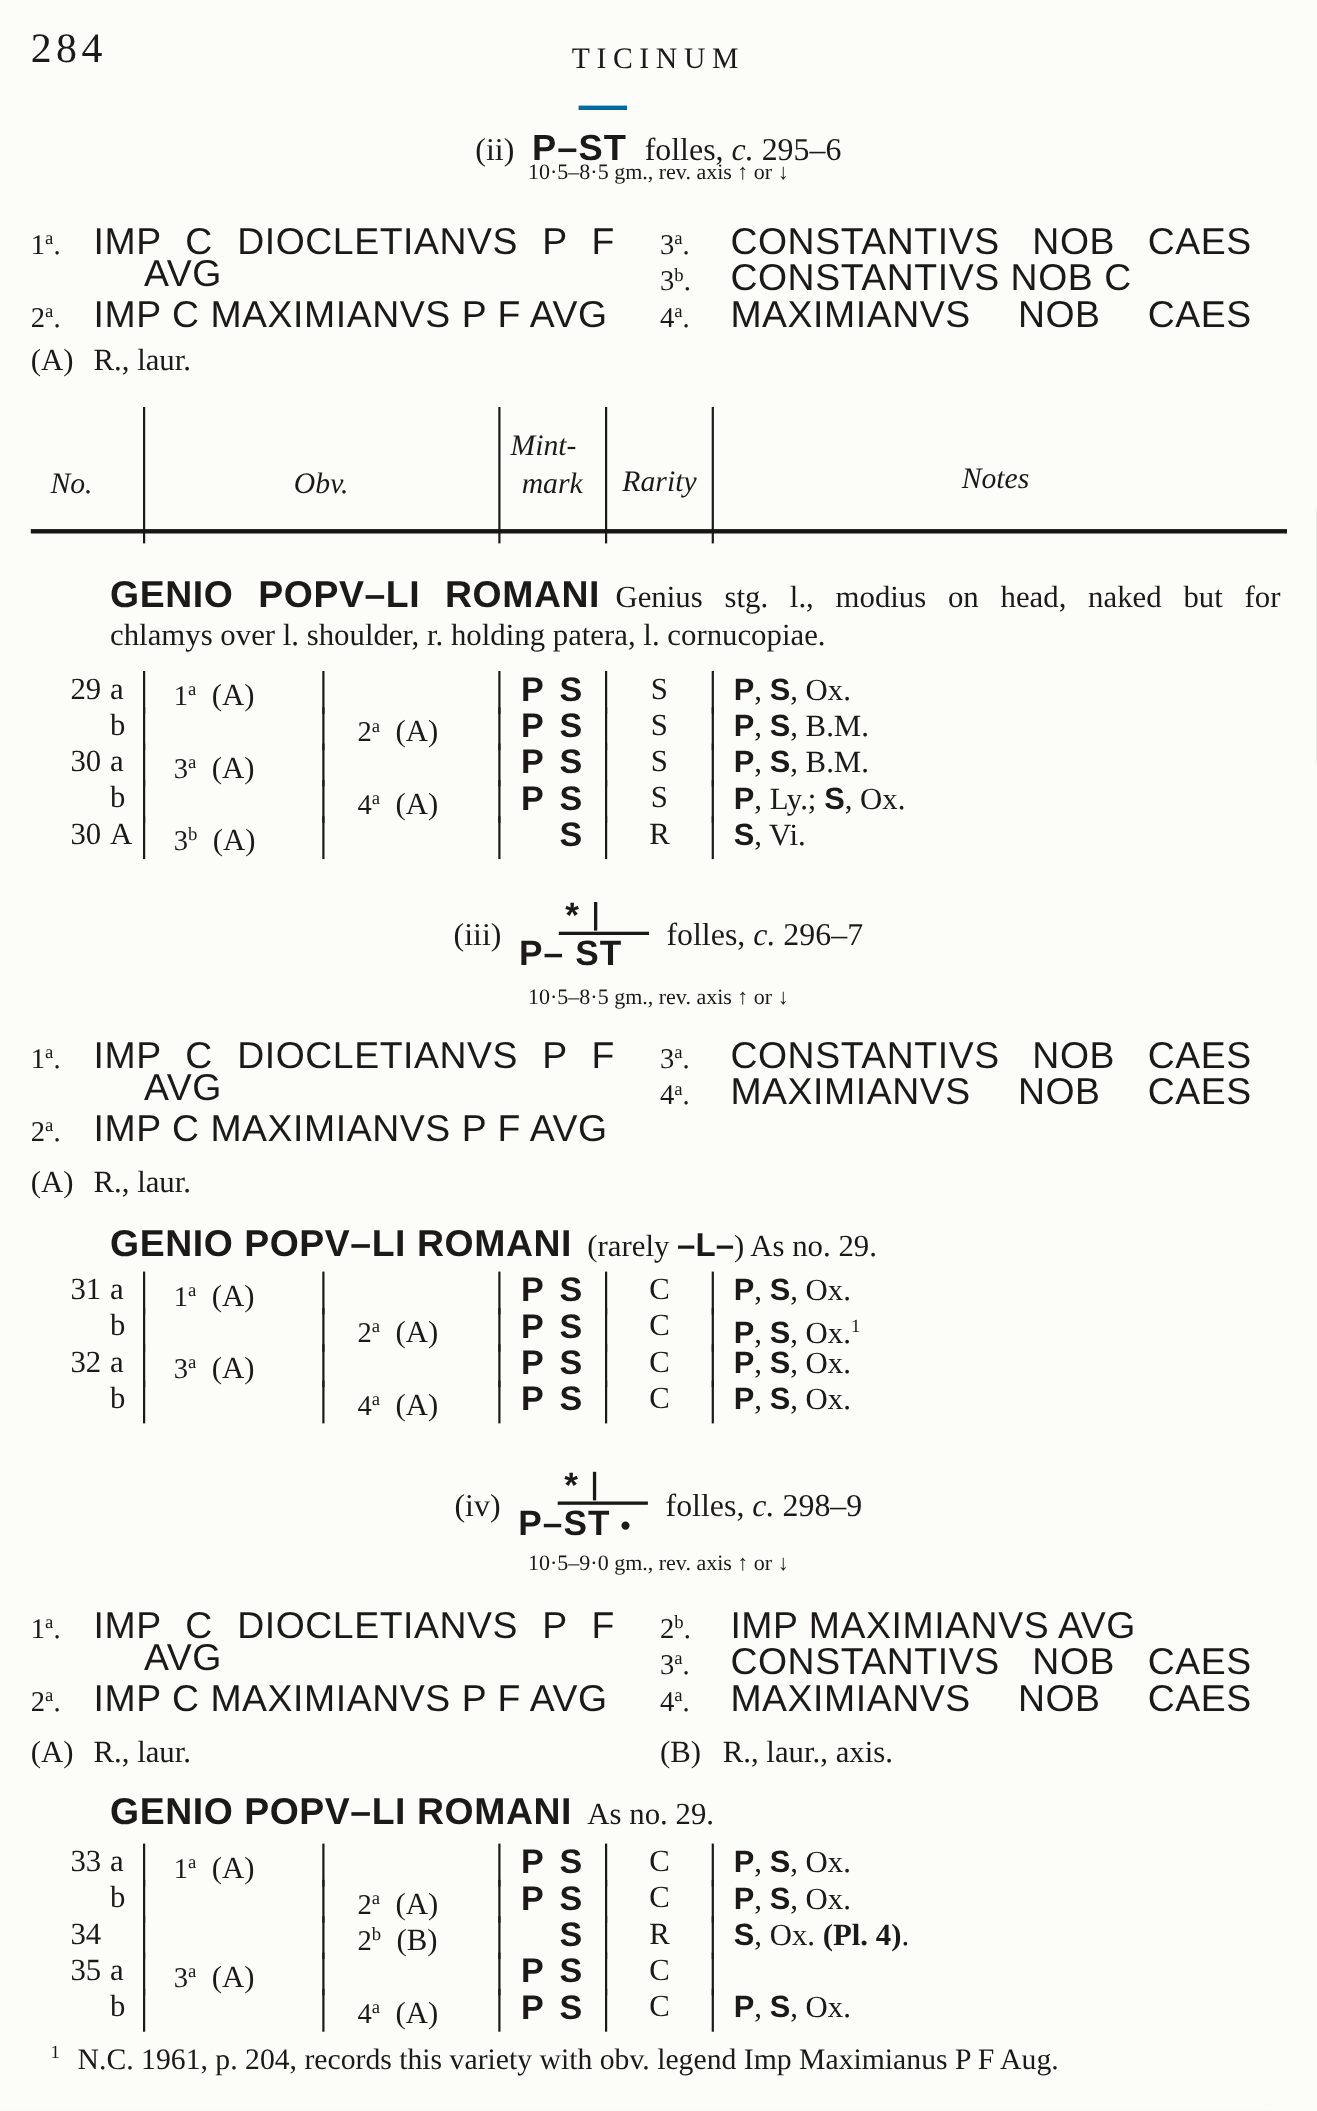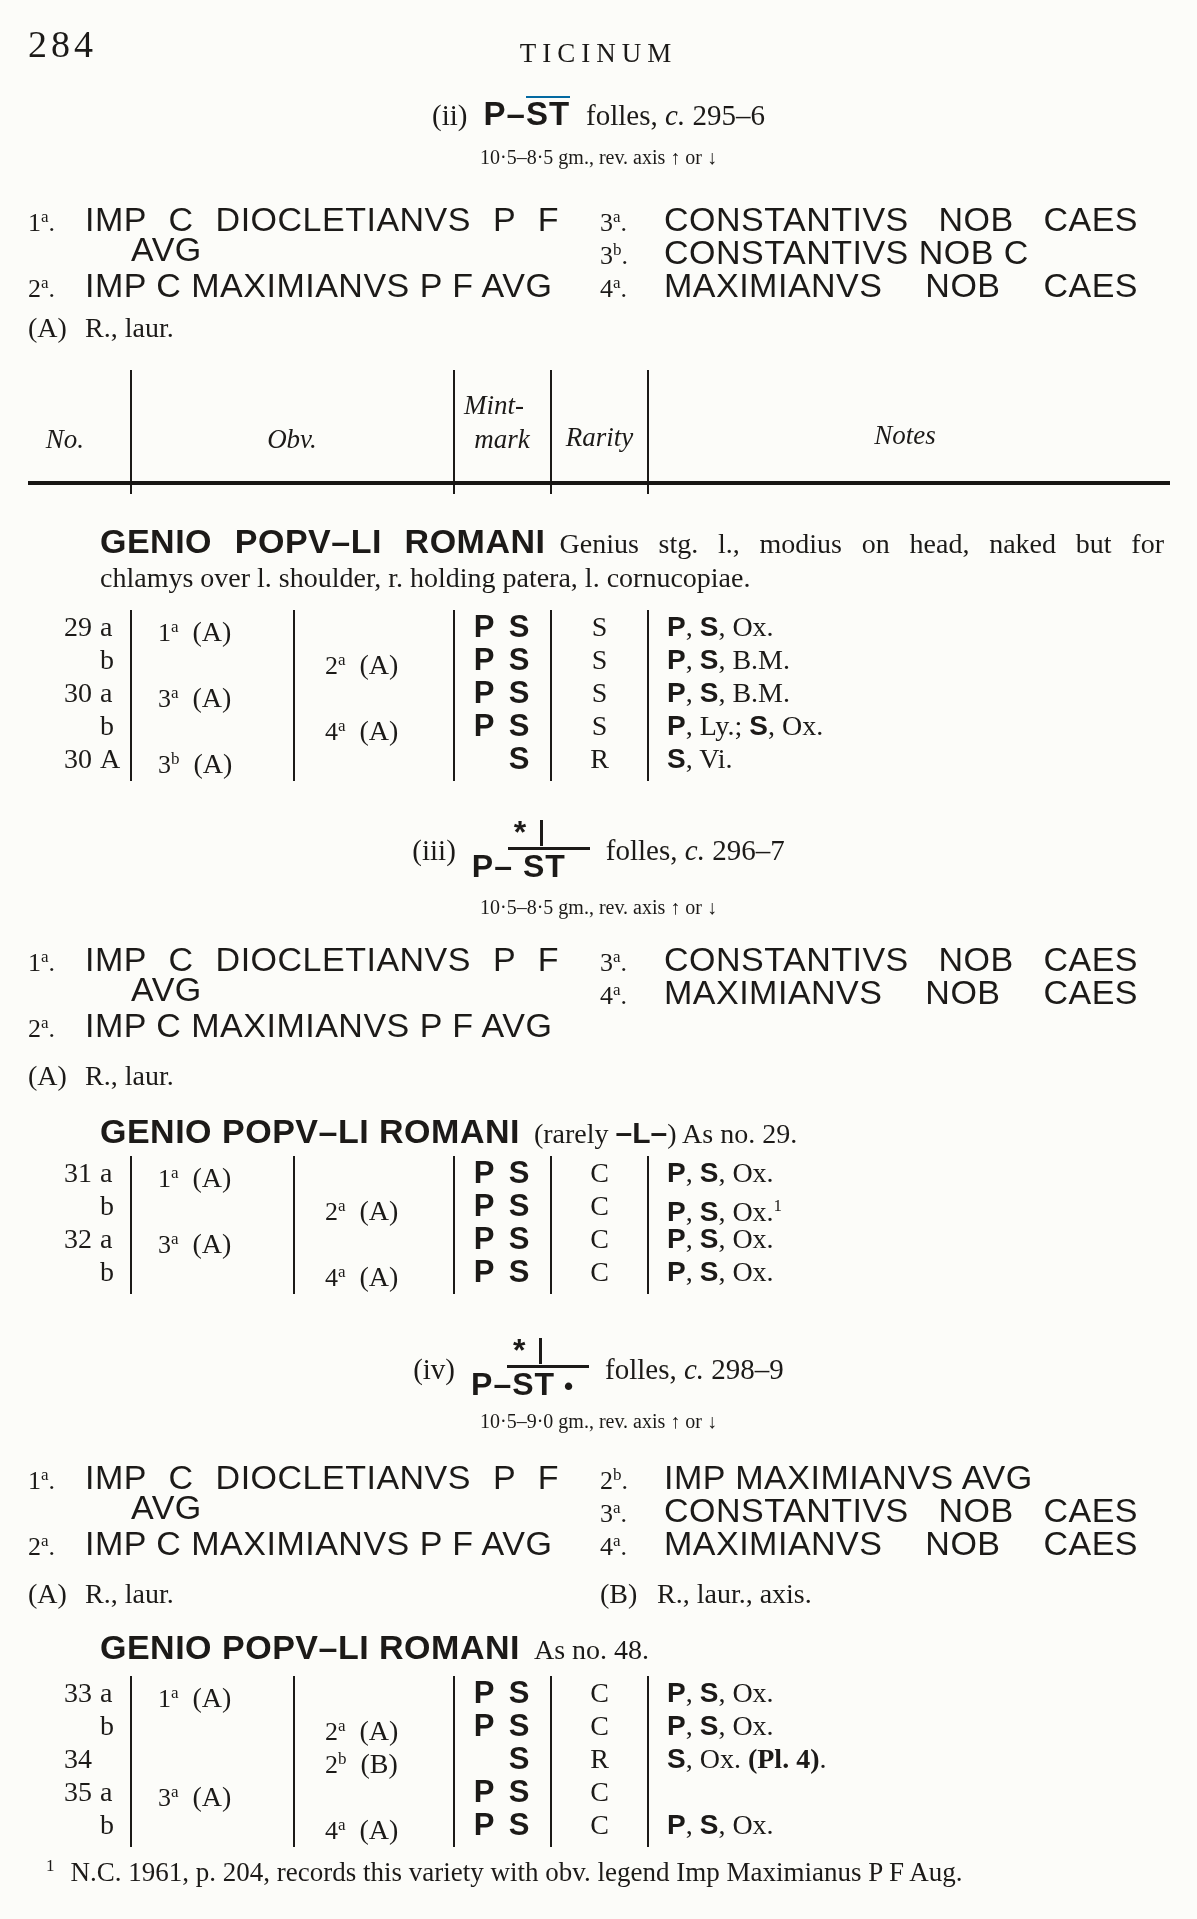--- a/index.html
+++ b/index.html
@@ -11,21 +11,21 @@
   
   .pageno{left:28px;top:22px;font-size:38px;letter-spacing:4px;}
   .head{left:0;top:38px;width:1197px;text-align:center;font-size:27px;letter-spacing:6px;}
 
   
   .sec-head{left:0;width:1197px;display:flex;justify-content:center;align-items:baseline;gap:16px;font-size:29px;white-space:nowrap;}
   .sh-stack{align-items:center;}
   .sec-no{font-size:29px;}
   .sec-tail{font-size:29px;}
   .mark-inline{font-family:"Liberation Sans",sans-serif;font-weight:bold;font-size:33px;letter-spacing:1px;line-height:1;}
-  .ov{display:inline-block;border-top:2px solid #0369a1;padding-top:0;line-height:0.95;}
+  .ov{display:inline-block;border-top:4px solid #0369a1;padding-top:18px;line-height:0.95;}
   .stack{display:inline-block;text-align:left;}
   .stack-top{display:block;margin-left:36px;width:76px;border-bottom:3px solid #1c1a18;
              font-family:"Liberation Sans",sans-serif;font-weight:bold;font-size:32px;line-height:28px;padding:0 0 1px 6px;}
   .vb{display:inline-block;width:3px;height:26px;background:#1c1a18;margin-left:14px;vertical-align:-3px;}
   .stack-bot{display:block;font-family:"Liberation Sans",sans-serif;font-weight:bold;font-size:32px;line-height:32px;letter-spacing:1px;}
   .bullet{margin-left:9px;font-size:26px;}
   .wline{left:0;width:1197px;text-align:center;font-size:20px;}
 
   
   .leg-col{white-space:nowrap;}
@@ -309,21 +309,21 @@
     </div>
 
   <div class="abs bust" style="left:28px;top:1578px">
     <span class="bust-label">(A)</span><span>R., laur.</span>
   </div>
   <div class="abs bust" style="left:600px;top:1578px">
     <span class="bust-label">(B)</span><span>R., laur., axis.</span>
   </div>
 
   <div class="abs genio-line" style="left:100px;top:1628px">
-    <span class="genio-title">GENIO POPV–LI ROMANI</span><span>As no. 48.</span>
+    <span class="genio-title">GENIO POPV–LI ROMANI</span><span>As no. 29.</span>
   </div>
 
   <div class="abs cat" style="top:1676px">
       <div class="trow">
         <div class="c c-no">
           <span class="no-num">33</span>
           <span class="no-sub">a</span>
         </div>
         <div class="c c-o1"><span><span class="ob-b">1</span><sup class="ob-s">a</sup><span class="ob-t">(A)</span></span></div>
         <div class="c c-o2"></div>

